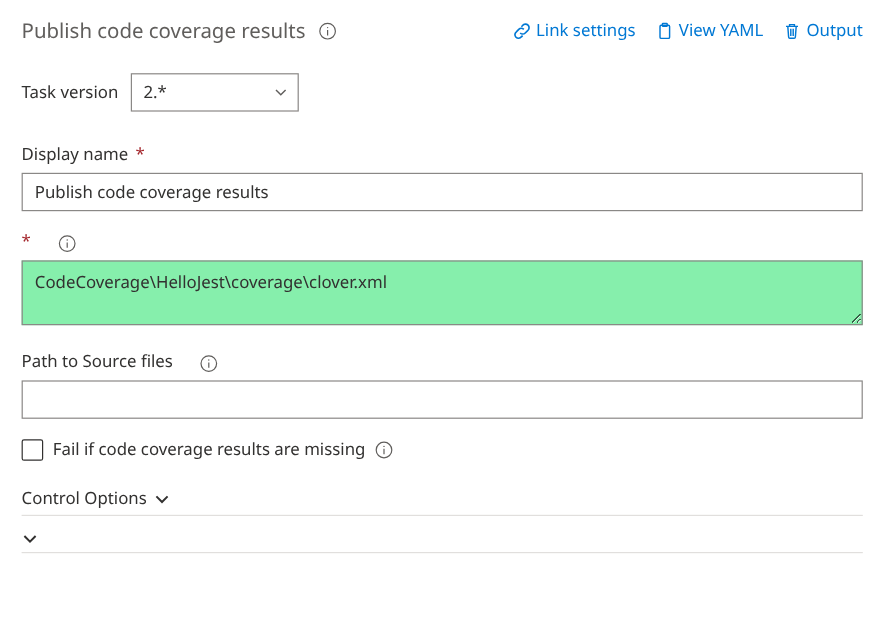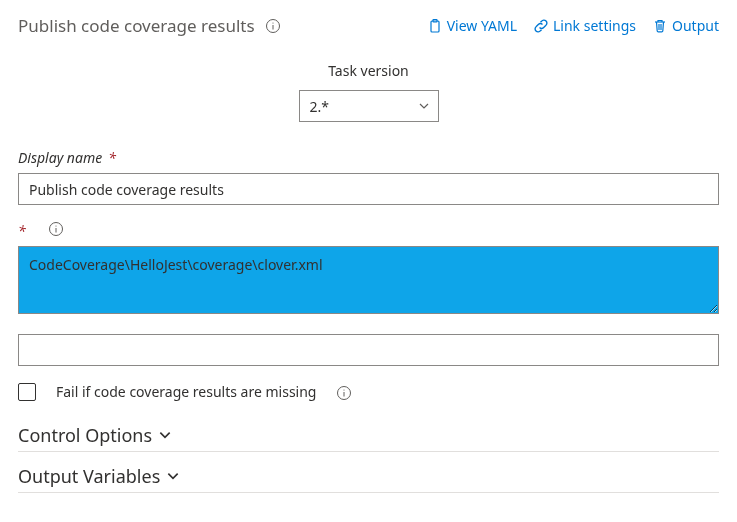--- a/index.html
+++ b/index.html
@@ -39,84 +39,82 @@
       width: 16px; height: 16px;
       color: #605e5c;
       vertical-align: middle;
     }
     .info-icon svg, svg { display: block; }
     .row {
       display: flex;
       align-items: center;
       gap: 10px;
       margin-bottom: 26px;
-      flex-direction: column;
     }
     .row-label { font-size: 14px; color: #323130; }
     .select {
       border: 1px solid #8a8886;
       height: 32px;
       width: 140px;
       display: flex;
       align-items: center;
       justify-content: space-between;
       padding: 0 8px 0 10px;
       cursor: pointer;
       background: #fff;
     }
     .select-chevron { width: 12px; height: 12px; color: #605e5c; }
     .field { margin-bottom: 16px; }
     .field-label {
       display: flex;
-      align-items: flex-start;
+      align-items: flex-end;
       gap: 6px;
       margin-bottom: 6px;
       color: #323130;
-      font-style: italic;
     }
     .required { color: #a4262c; }
     .text-input {
       width: 100%;
       height: 32px;
       border: 1px solid #8a8886;
       padding: 0 10px;
       font: inherit;
       color: #323130;
       background: #fff;
     }
     .textarea {
       width: 100%;
-      height: 68px;
+      height: 54px;
       border: 1px solid #8a8886;
       padding: 8px 10px;
       font: inherit;
       color: #323130;
       resize: both;
-      background: #0ea5e9;
+      background: #86efac;
     }
     .checkbox-row {
       display: flex;
-      align-items: flex-end;
-      gap: 20px;
+      align-items: center;
+      gap: 8px;
       margin-top: 4px;
       margin-bottom: 22px;
     }
     .checkbox {
       width: 18px; height: 18px;
       border: 1px solid #323130;
       border-radius: 2px;
       cursor: pointer;
       background: #fff;
       flex-shrink: 0;
     }
     .section-header {
       display: flex;
       align-items: center;
       gap: 6px;
-      font-size: 18px;
+      font-size: 14px;
       font-weight: 400;
       color: #323130;
       border-bottom: 1px solid #e1dfdd;
       padding-bottom: 4px;
       margin-bottom: 12px;
       cursor: pointer;
     }
     .section-chevron { width: 14px; height: 14px; color: #323130; }
   </style>
 </head>
@@ -127,35 +125,35 @@
   <span class="info-icon">
     <svg viewBox="0 0 16 16" fill="none" stroke="currentColor" stroke-width="1">
         <circle cx="8" cy="8" r="6.5"></circle>
         <circle cx="8" cy="5" r="0.6" fill="currentColor" stroke="none"></circle>
         <line x1="8" y1="7" x2="8" y2="11.5"></line>
       </svg>
   </span>
   <span class="header-spacer"></span>
   <span class="header-action">
     <span>
+      <svg viewBox="0 0 16 16" fill="none" stroke="currentColor" stroke-width="1.4">
+          <path d="M6.5 9.5a3 3 0 0 0 4.2 0l2-2a3 3 0 1 0-4.2-4.2l-1 1"></path>
+          <path d="M9.5 6.5a3 3 0 0 0-4.2 0l-2 2a3 3 0 1 0 4.2 4.2l1-1"></path>
+        </svg>
+    </span>
+    <span>Link settings</span>
+  </span>
+  <span class="header-action">
+    <span>
       <svg viewBox="0 0 16 16" fill="none" stroke="currentColor" stroke-width="1.2">
           <rect x="4" y="3" width="8" height="11" rx="1"></rect>
           <rect x="6" y="1.5" width="4" height="2.5" rx="0.5"></rect>
         </svg>
     </span>
     <span>View YAML</span>
-  </span>
-  <span class="header-action">
-    <span>
-      <svg viewBox="0 0 16 16" fill="none" stroke="currentColor" stroke-width="1.4">
-          <path d="M6.5 9.5a3 3 0 0 0 4.2 0l2-2a3 3 0 1 0-4.2-4.2l-1 1"></path>
-          <path d="M9.5 6.5a3 3 0 0 0-4.2 0l-2 2a3 3 0 1 0 4.2 4.2l1-1"></path>
-        </svg>
-    </span>
-    <span>Link settings</span>
   </span>
   <span class="header-action">
     <span>
       <svg viewBox="0 0 16 16" fill="none" stroke="currentColor" stroke-width="1.2">
           <path d="M3 4h10"></path>
           <path d="M6 4V2.5h4V4"></path>
           <path d="M4.5 4l.7 9a1 1 0 0 0 1 .9h3.6a1 1 0 0 0 1-.9l.7-9"></path>
           <line x1="7" y1="6" x2="7" y2="12"></line>
           <line x1="9" y1="6" x2="9" y2="12"></line>
         </svg>
@@ -193,20 +191,31 @@
           <circle cx="8" cy="8" r="6.5"></circle>
           <circle cx="8" cy="5" r="0.6" fill="currentColor" stroke="none"></circle>
           <line x1="8" y1="7" x2="8" y2="11.5"></line>
         </svg>
     </span>
   </div>
   <textarea class="textarea" style="">CodeCoverage\HelloJest\coverage\clover.xml</textarea>
 </div>
 
 <div class="field">
+  <div class="field-label">
+    <span>Path to Source files</span>
+    <span style="width:10px"></span>
+    <span class="info-icon">
+      <svg viewBox="0 0 16 16" fill="none" stroke="currentColor" stroke-width="1">
+          <circle cx="8" cy="8" r="6.5"></circle>
+          <circle cx="8" cy="5" r="0.6" fill="currentColor" stroke="none"></circle>
+          <line x1="8" y1="7" x2="8" y2="11.5"></line>
+        </svg>
+    </span>
+  </div>
   <input type="text" class="text-input" value="" style="">
 </div>
 
 <div class="checkbox-row">
   <div class="checkbox"></div>
   <span>Fail if code coverage results are missing</span>
   <span class="info-icon">
     <svg viewBox="0 0 16 16" fill="none" stroke="currentColor" stroke-width="1">
         <circle cx="8" cy="8" r="6.5"></circle>
         <circle cx="8" cy="5" r="0.6" fill="currentColor" stroke="none"></circle>
@@ -218,19 +227,18 @@
 <div class="section-header">
   <span>Control Options</span>
   <span class="section-chevron">
     <svg viewBox="0 0 12 12" fill="none" stroke="currentColor" stroke-width="1.4">
         <polyline points="2,4 6,8 10,4"></polyline>
       </svg>
   </span>
 </div>
 
 <div class="section-header">
-  <span>Output Variables</span>
   <span class="section-chevron">
     <svg viewBox="0 0 12 12" fill="none" stroke="currentColor" stroke-width="1.4">
         <polyline points="2,4 6,8 10,4"></polyline>
       </svg>
   </span>
 </div>
 
 </body></html>

